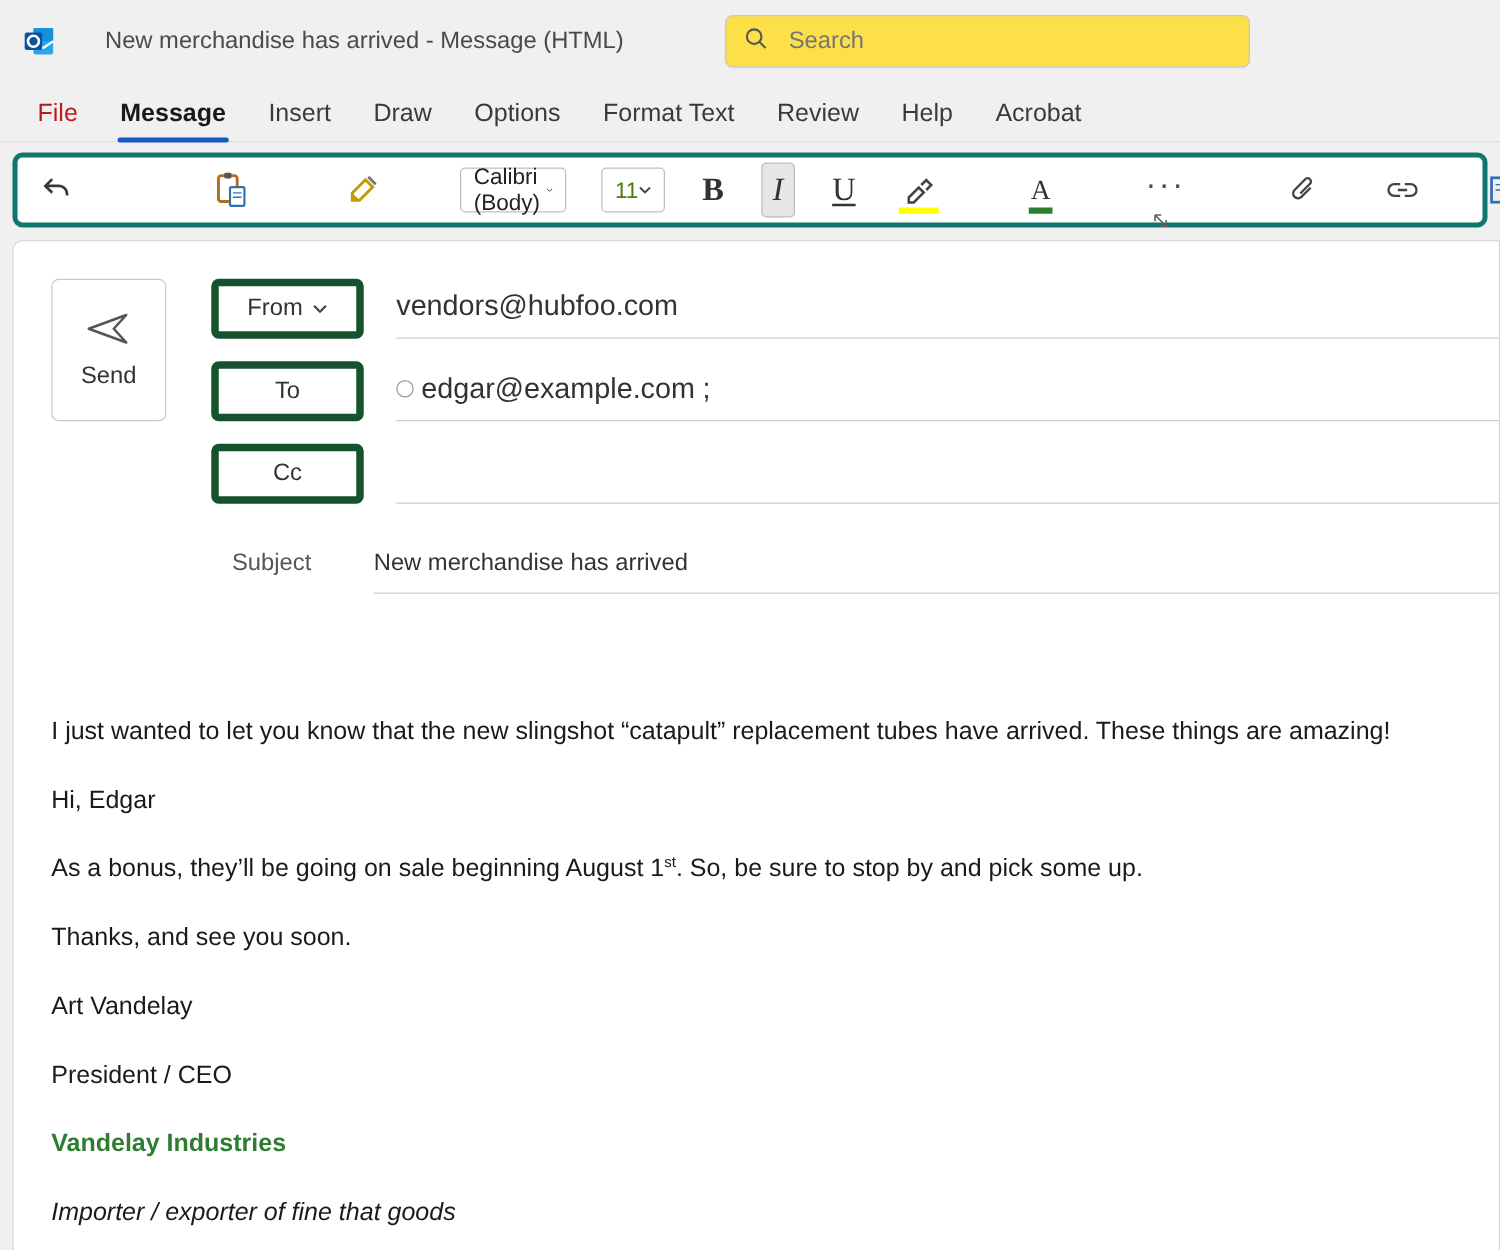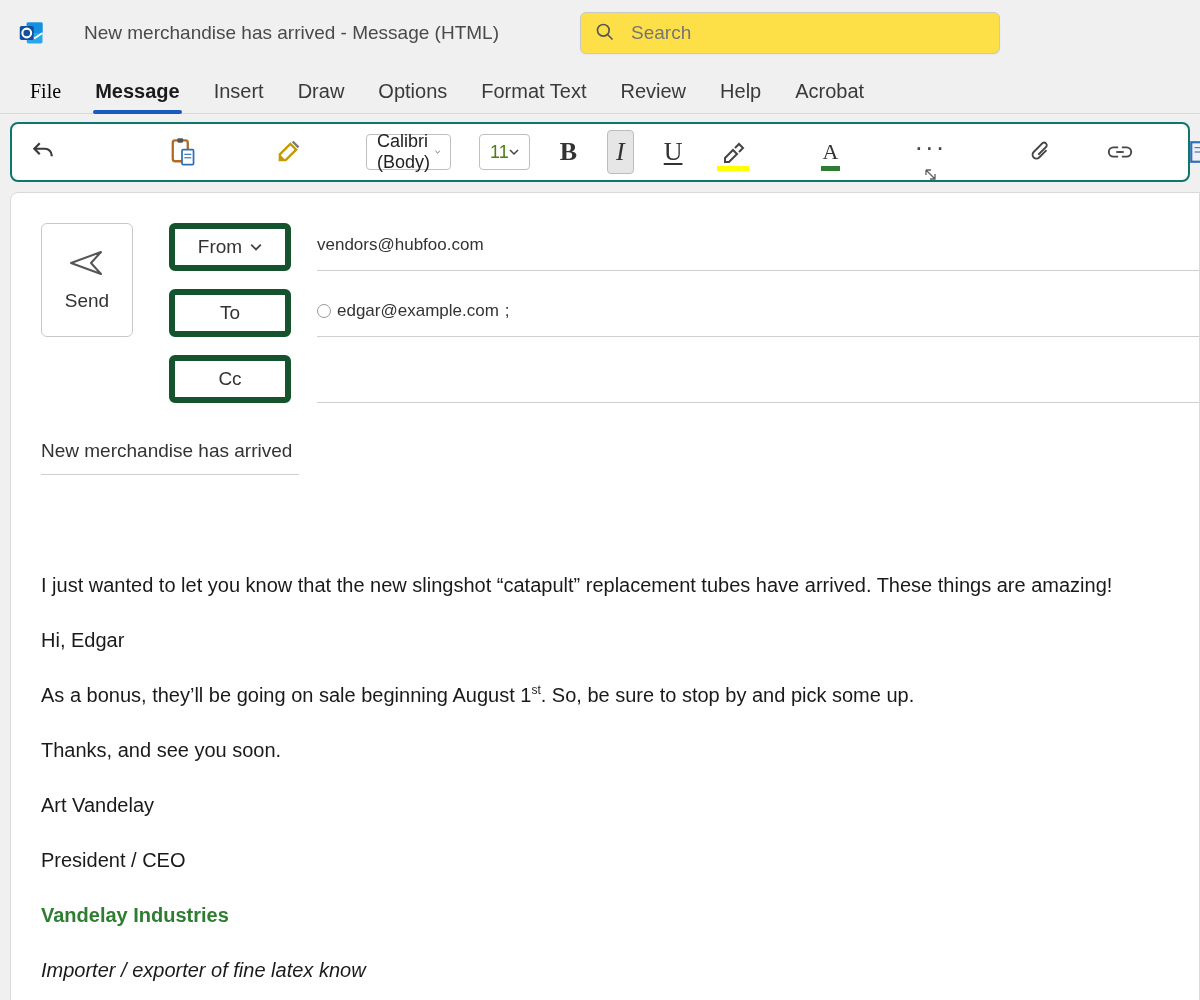--- a/index.html
+++ b/index.html
@@ -55,37 +55,37 @@
     background:#f0f0f0;
     border-bottom: 1px solid #d9d9d9;
   }
   .ribbon-tab {
     font-size: 20px;
     color:#3a3a3a;
     padding: 8px 2px 10px 2px;
     cursor: pointer;
     position: relative;
   }
-  .ribbon-tab.file { color:#000000;font-family:Liberation Serif, serif; }
+  .ribbon-tab.file { color:#b91c1c; }
   .ribbon-tab.active {
     font-weight:600;
     color:#1a1a1a;
     margin-top:12px;
   }
   .ribbon-tab.active::after {
     content:"";
     position:absolute; left:0; right:0; bottom:-1px;
     height:4px; background:#185abd; border-radius:2px;
   }
 
   
   .ribbon-wrap { background:#f0f0f0; padding: 8px 10px 10px 10px; }
   .ribbon {
     background:#fff;
-    border:2px solid #0f766e;
+    border:4px solid #0f766e;
     border-radius:8px;
     height:60px;
     display:flex;
     align-items:center;
     padding: 0 10px;
     gap:22px;
     position:relative;
   }
   .btn {
     height:44px;
@@ -154,21 +154,21 @@
     gap:12px; cursor:pointer; background:#fff;
     font-size:19px; color:#333;
   }
   .send-btn svg { width:36px; height:30px; stroke:#555; fill:none; }
   .field-btn {
     width:122px; height:48px; border:6px solid #14532d; border-radius:6px;
     display:flex; align-items:center; justify-content:center; gap:8px;
     font-size:19px; color:#333; background:#fff; cursor:pointer;
   }
   .field-val {
-    height:48px; display:flex; align-items:center; font-size:17px; color:#333;
+    height:48px; display:flex; align-items:center; font-size:23px; color:#333;
     border-bottom:1px solid #cfcfcf; padding-bottom:4px;
   }
   .recipient-chip {
     display:flex; align-items:center; gap:6px;
   }
   .recipient-chip .circ {
     width:14px; height:14px; border:1.5px solid #9a9a9a; border-radius:50%;
   }
   .recipient-chip .addr { }
   .subject-line {
@@ -417,33 +417,34 @@
 
       <div></div>
       <div class="field-btn">
         <span>Cc</span>
       </div>
       <div class="field-val">
         <span></span>
       </div>
 
       <div class="subject-line">
+        <div class="subject-label">Subject</div>
         <div class="subject-val-wrap">
           <span class="subject-val">New merchandise has arrived</span>
         </div>
       </div>
     </div>
 
     <div class="mail-body">
       <p>I just wanted to let you know that the new slingshot “catapult” replacement tubes have arrived. These things are amazing!</p>
       <p>Hi, Edgar</p>
       <p>
         <span>As a bonus, they’ll be going on sale beginning August 1</span><span class="sup">st</span><span>. So, be sure to stop by and pick some up.</span>
       </p>
       <p>Thanks, and see you soon.</p>
       <p class="sig-name">Art Vandelay</p>
       <p class="sig-title">President / CEO</p>
       <p class="sig-company">Vandelay Industries</p>
-      <p class="sig-tag">Importer / exporter of fine latex know</p>
+      <p class="sig-tag">Importer / exporter of fine that goods</p>
     </div>
 
   </div>
 </div>
 
 </body></html>

